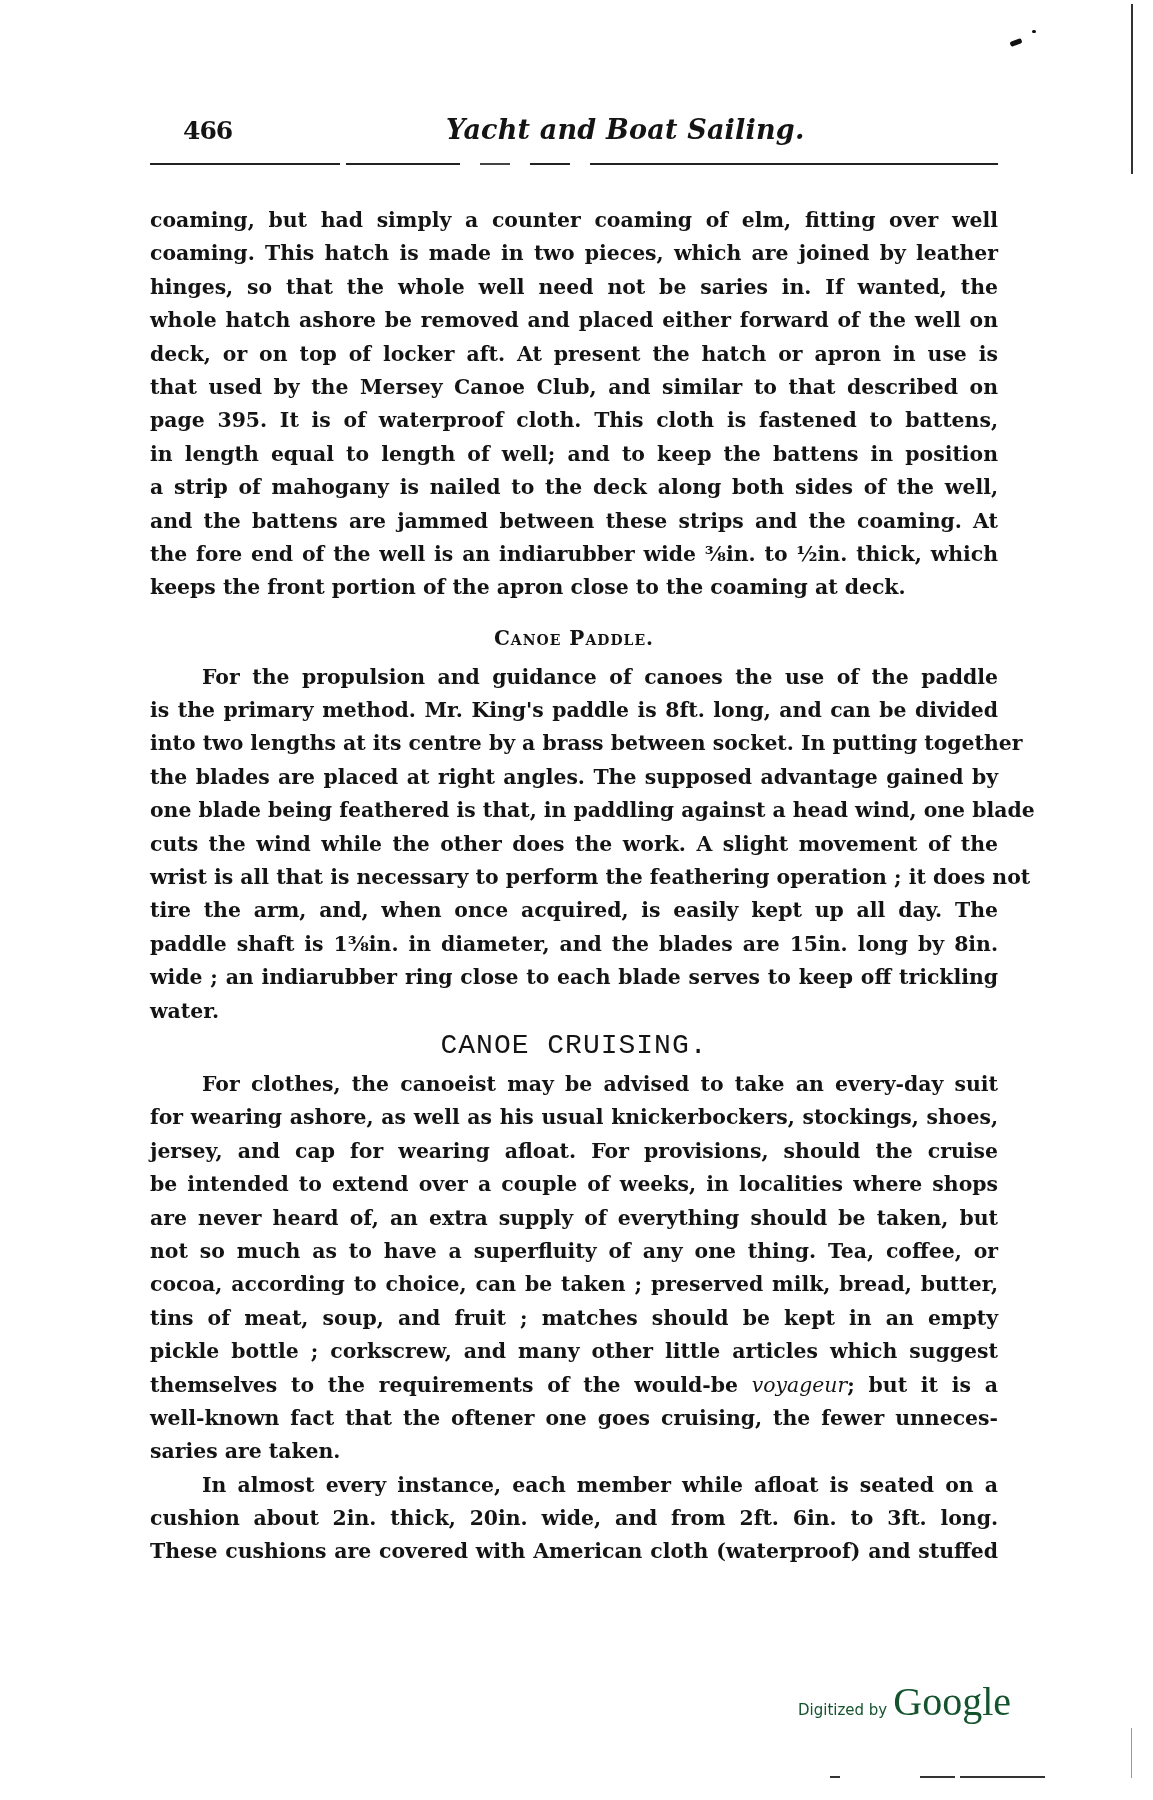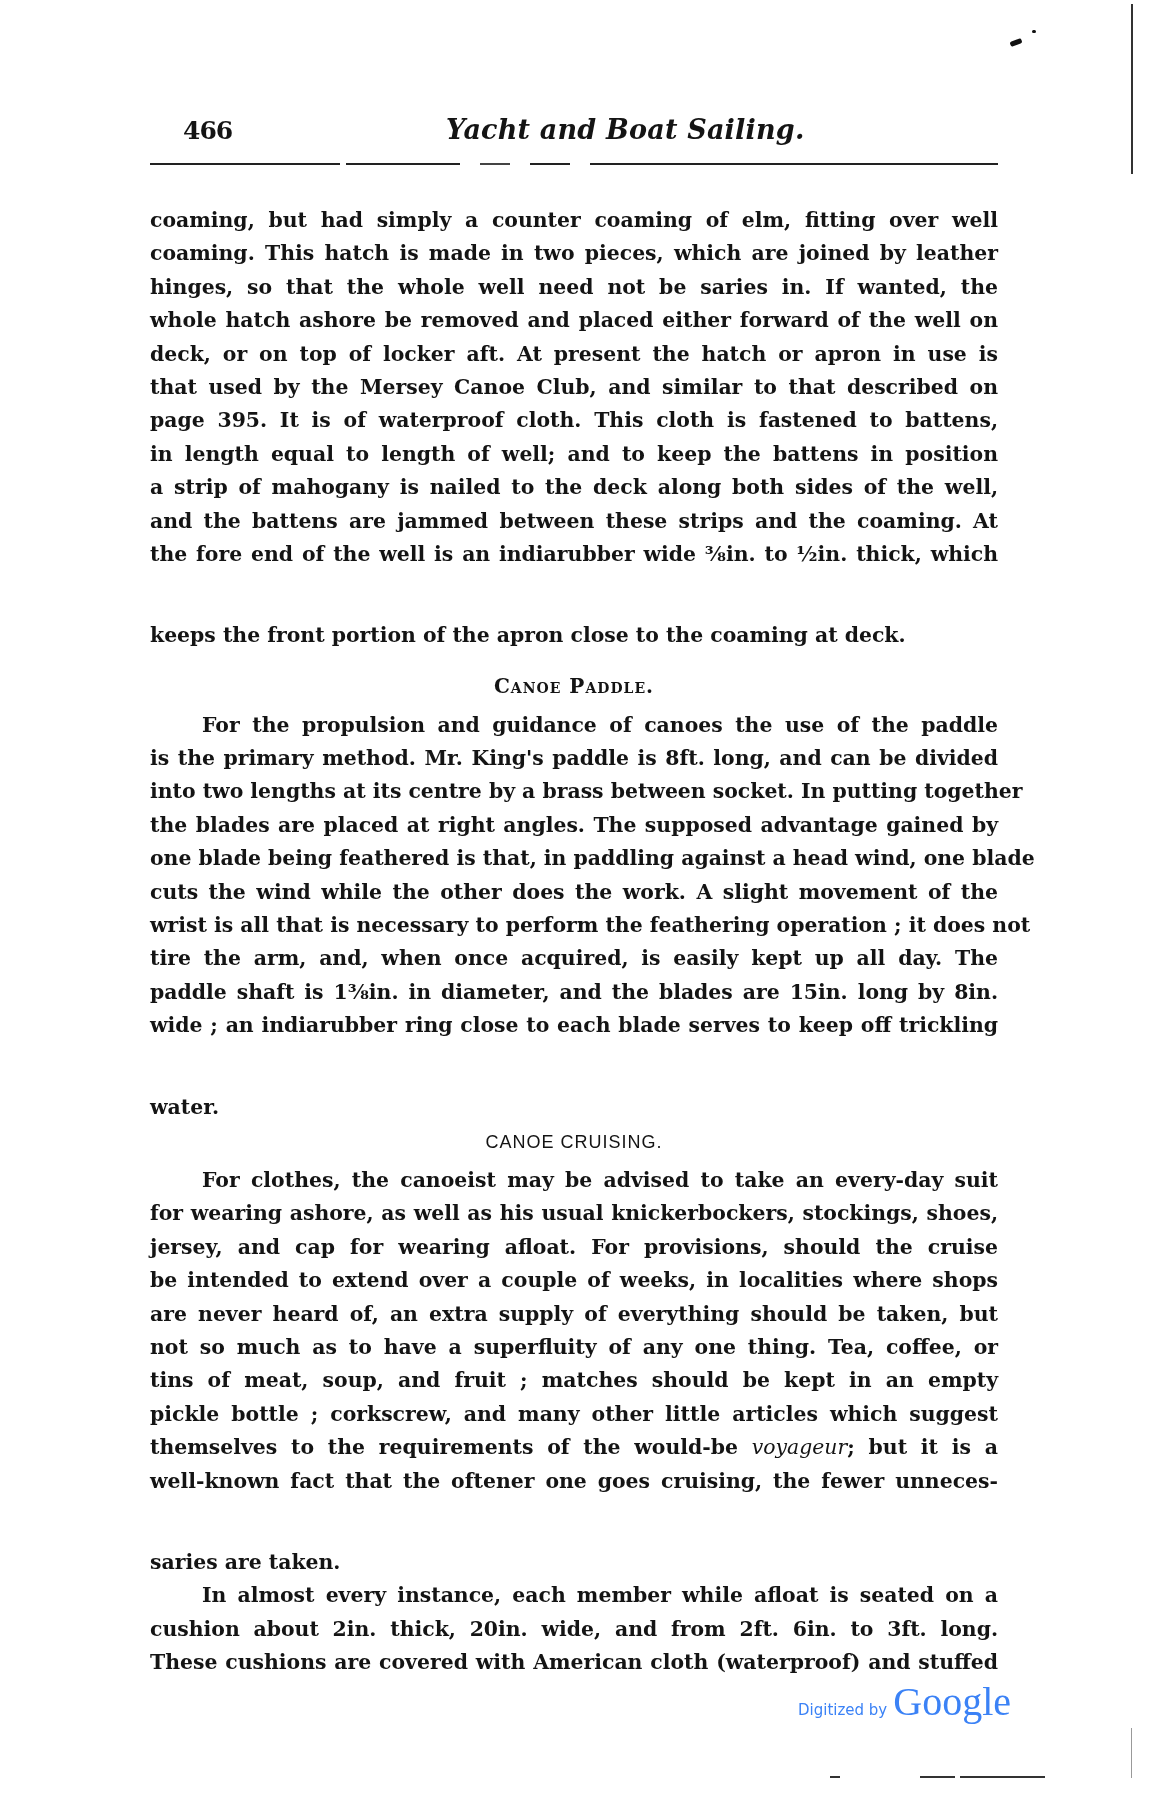--- a/index.html
+++ b/index.html
@@ -2,25 +2,25 @@
 <html><head>
 <meta charset="utf-8">
 <style>
   html, body { margin: 0; padding: 0; background: #ffffff; }
   body { width: 1153px; height: 1800px; position: relative; overflow: hidden; font-family: "DejaVu Serif", "Liberation Serif", serif; color: #141414; }
   .page-num { position: absolute; left: 183px; top: 116px; font-family: "DejaVu Serif", serif; font-weight: bold; font-size: 25px; letter-spacing: -1px; }
   .running-title { position: absolute; left: 410px; top: 114px; font-family: "DejaVu Serif", serif; font-style: italic; font-weight: bold; font-size: 27px; letter-spacing: 0.2px; margin-left: 36px; }
   .rule { position: absolute; left: 150px; top: 163px; width: 848px; height: 2px; background: repeating-linear-gradient(90deg, #222 0 190px, #fff 190px 196px, #222 196px 310px, #fff 310px 330px, #444 330px 360px, #fff 360px 380px, #222 380px 420px, #fff 420px 440px, #222 440px 848px); }
   .body-text { position: absolute; left: 150px; width: 848px; top: 204px; font-family: "DejaVu Serif", serif; font-weight: bold; font-size: 20.4px; line-height: 33.4px; }
   .line { display: block; text-align: justify; text-align-last: justify; white-space: nowrap; height: 33.4px; }
-  .line.last { text-align-last: left; margin-top: 48px; }
+  .line.last { text-align-last: left; }
   .indent { padding-left: 52px; }
   .heading-small { text-align: center; font-family: "DejaVu Serif", serif; font-weight: bold; font-size: 20px; font-variant: small-caps; letter-spacing: 1px; height: 46px; line-height: 46px; padding-top: 10px; }
-  .heading-caps { text-align: center; font-family: Liberation Sans, sans-serif; font-weight: normal; font-size: 18px; letter-spacing: 1px; height: 40px; line-height: 36px; }
-  .watermark { position: absolute; left: 798px; top: 1678px; color: #3b82f6; display: flex; align-items: baseline; gap: 6px; }
+  .heading-caps { text-align: center; font-family: Liberation Mono, monospace; font-weight: normal; font-size: 28px; letter-spacing: 1px; height: 40px; line-height: 36px; }
+  .watermark { position: absolute; left: 798px; top: 1678px; color: #14532d; display: flex; align-items: baseline; gap: 6px; }
   .wm-small { font-family: "DejaVu Sans", sans-serif; font-size: 15px; }
   .wm-big { font-family: "Liberation Serif", serif; font-size: 40px; }
   .edge-line { position: absolute; left: 1131px; top: 4px; width: 2px; height: 170px; background: #333; }
   .edge-line2 { position: absolute; left: 1131px; top: 1728px; width: 1px; height: 50px; background: #999; }
   .speck { position: absolute; background: #111; border-radius: 2px; }
   .bottom-rule { position: absolute; top: 1776px; height: 2px; background: #333; }
   em { font-style: italic; font-weight: normal; }
 </style>
 </head>
 <body>
@@ -58,20 +58,21 @@
   <span class="line last">water.</span>
 
   <div class="heading-caps">CANOE CRUISING.</div>
 
   <span class="line indent">For clothes, the canoeist may be advised to take an every-day suit</span>
   <span class="line">for wearing ashore, as well as his usual knickerbockers, stockings, shoes,</span>
   <span class="line">jersey, and cap for wearing afloat. For provisions, should the cruise</span>
   <span class="line">be intended to extend over a couple of weeks, in localities where shops</span>
   <span class="line">are never heard of, an extra supply of everything should be taken, but</span>
   <span class="line">not so much as to have a superfluity of any one thing. Tea, coffee, or</span>
+  <span class="line">cocoa, according to choice, can be taken ; preserved milk, bread, butter,</span>
   <span class="line">tins of meat, soup, and fruit ; matches should be kept in an empty</span>
   <span class="line">pickle bottle ; corkscrew, and many other little articles which suggest</span>
   <span class="line"><span>themselves to the requirements of the would-be</span> <em>voyageur</em><span>; but it is a</span></span>
   <span class="line">well-known fact that the oftener one goes cruising, the fewer unneces-</span>
   <span class="line last">saries are taken.</span>
 
   <span class="line indent">In almost every instance, each member while afloat is seated on a</span>
   <span class="line">cushion about 2in. thick, 20in. wide, and from 2ft. 6in. to 3ft. long.</span>
   <span class="line">These cushions are covered with American cloth (waterproof) and stuffed</span>
 </div>

